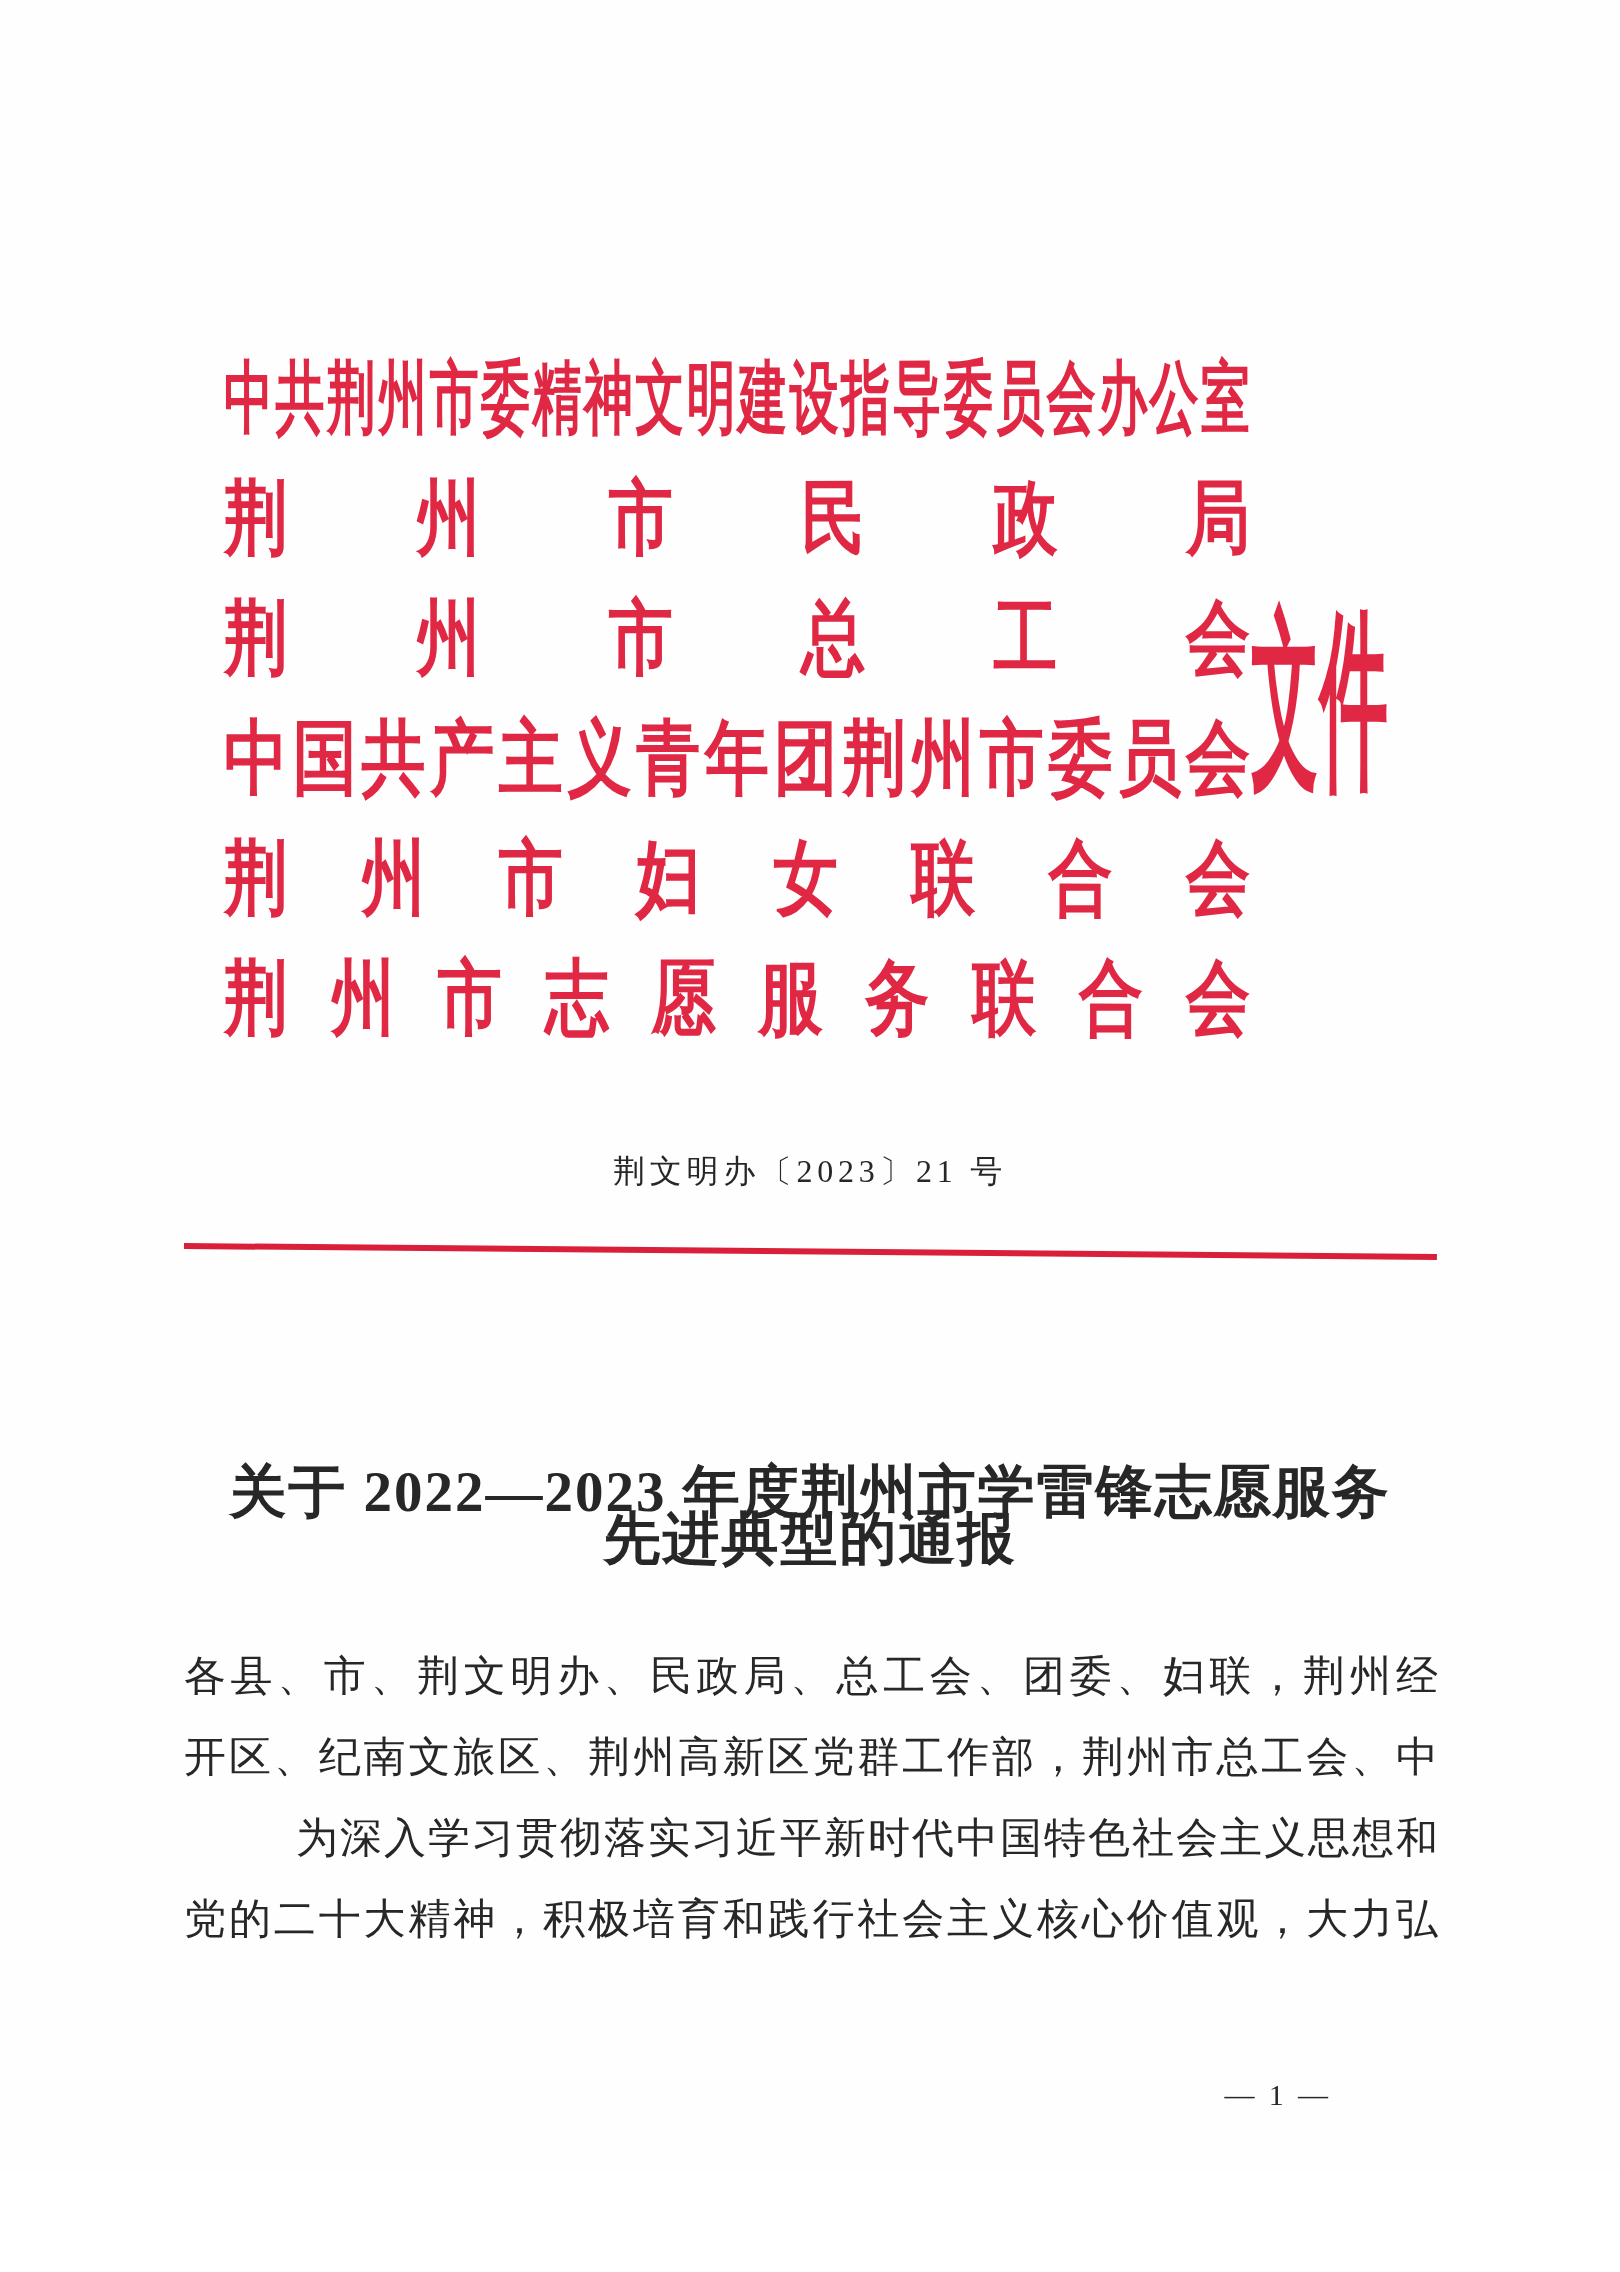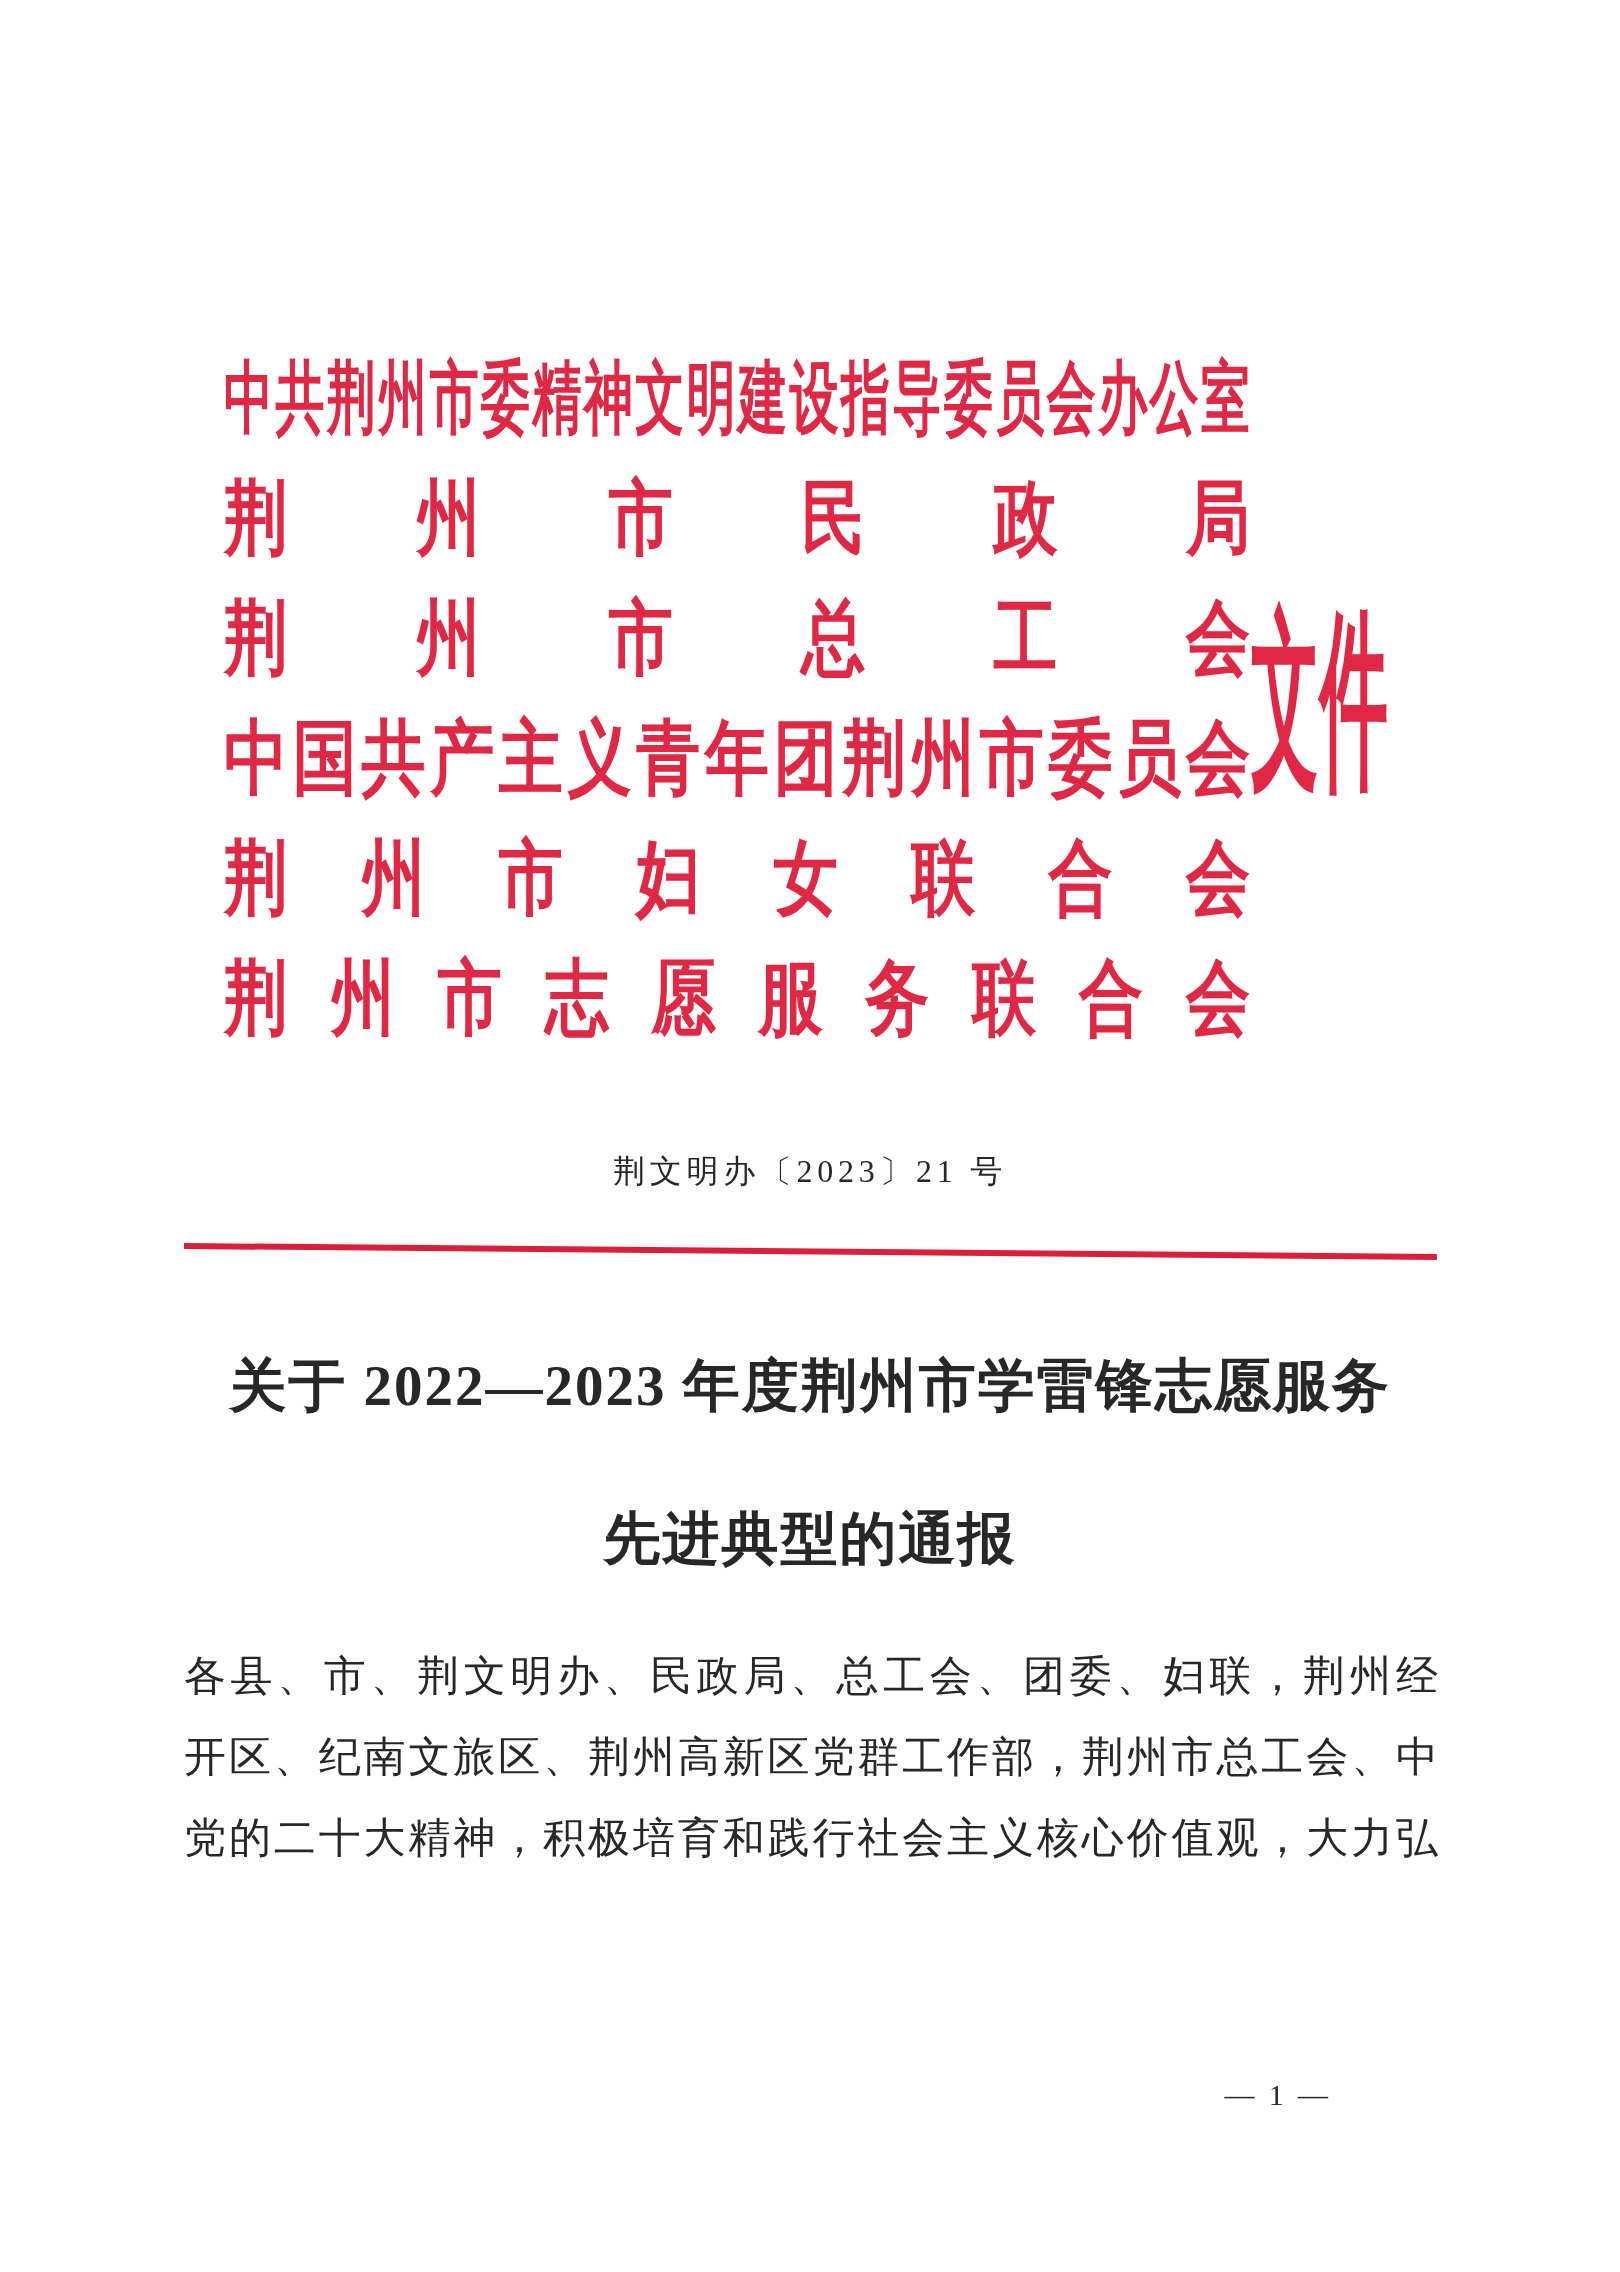--- a/index.html
+++ b/index.html
@@ -91,21 +91,21 @@
     position: absolute;
     left: 182px;
     width: 1256px;
     text-align: center;
     font-weight: bold;
     font-size: 57px;
     letter-spacing: 2px;
     line-height: 1.25;
     color: var(--ink);
   }
-  .title-line.t1 { top: 1350px; font-family: Liberation Serif, serif; }
+  .title-line.t1 { top: 1456px; font-family: Liberation Serif, serif; }
   .title-line.t2 { top: 1503px; }
 
   
   .body-block {
     position: absolute;
     left: 184px;
     top: 1651px;
     width: 1254px;
     font-size: 42px;
     color: var(--ink);
@@ -153,19 +153,20 @@
   <div class="doc-number">荆文明办〔2023〕21 号</div>
 
   <div class="red-rule"></div>
 
   <div class="title-line t1">关于 2022—2023 年度荆州市学雷锋志愿服务</div>
   <div class="title-line t2">先进典型的通报</div>
 
   <div class="body-block">
     <div class="body-line">各县、市、荆文明办、民政局、总工会、团委、妇联，荆州经</div>
     <div class="body-line">开区、纪南文旅区、荆州高新区党群工作部，荆州市总工会、中</div>
+    <div class="body-line indent">为深入学习贯彻落实习近平新时代中国特色社会主义思想和</div>
     <div class="body-line">党的二十大精神，积极培育和践行社会主义核心价值观，大力弘</div>
   </div>
 
   <div class="page-number">— 1 —</div>
 
 </div>
 
 
 </body></html>

